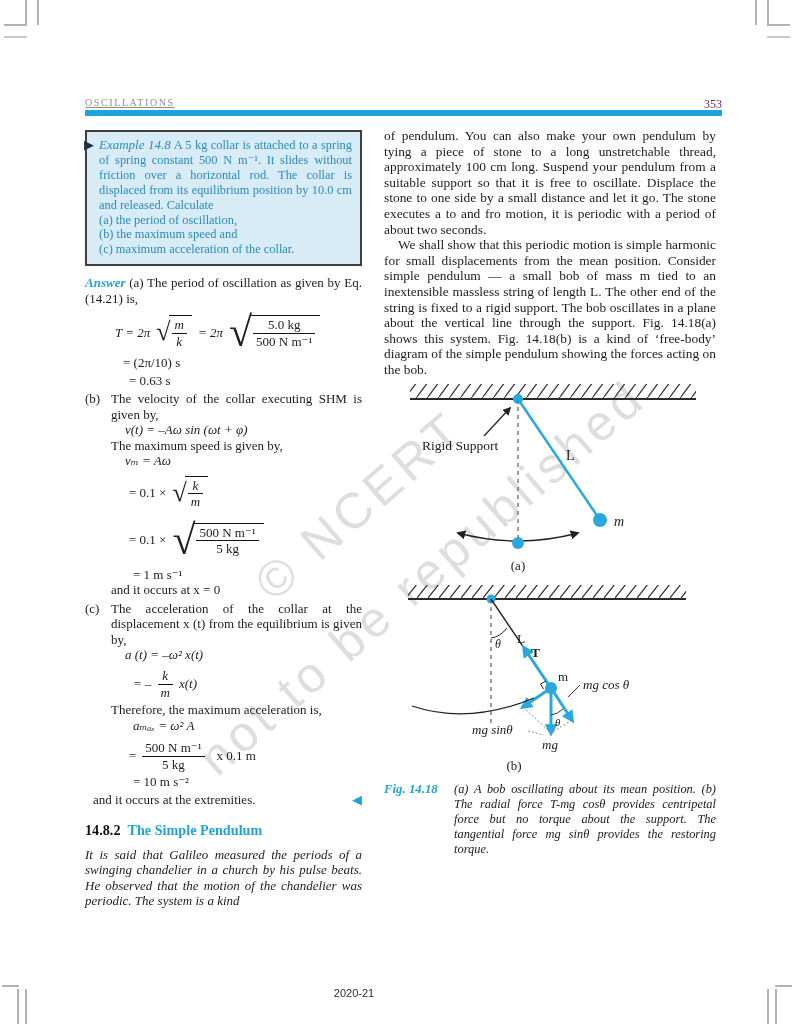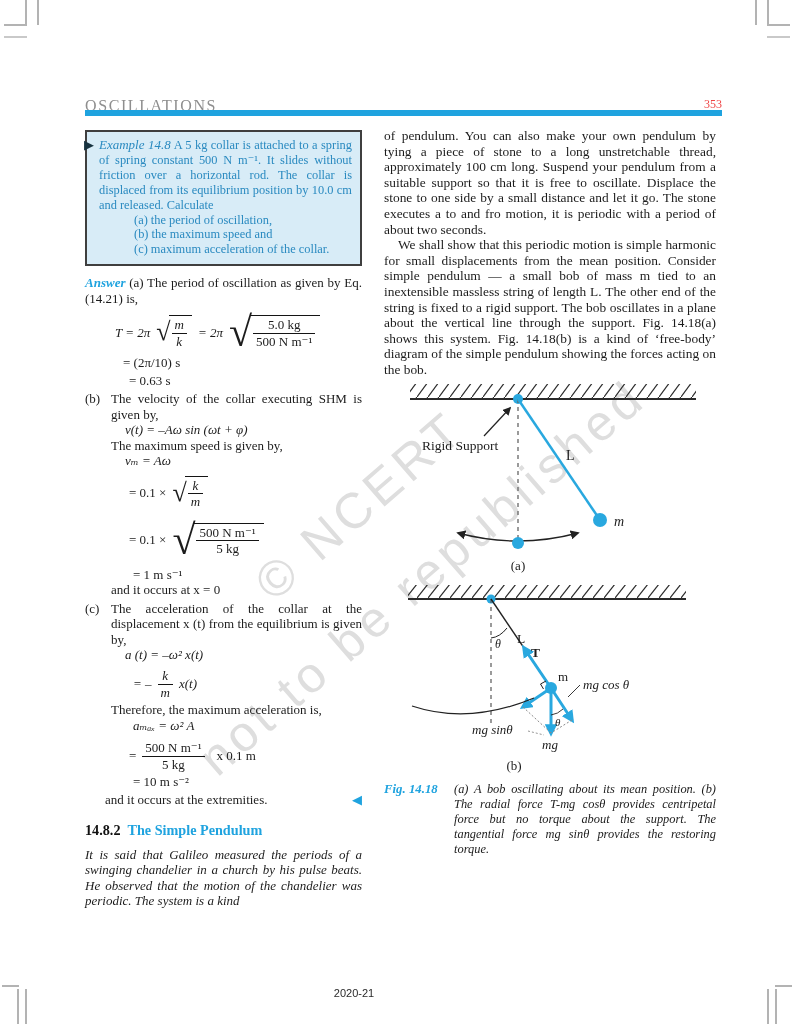--- a/index.html
+++ b/index.html
@@ -10,35 +10,35 @@
   }
   .mark { position:absolute; background:#b3b3b3; }
   .watermark {
     position:absolute; left:71px; top:447px; width:640px;
     transform:rotate(-41deg); text-align:center; color:#dedede;
     font-family:"Liberation Sans","DejaVu Sans",sans-serif;
     font-size:50px; line-height:95px; letter-spacing:5px; white-space:nowrap;
     z-index:0;
   }
   .layer { position:absolute; z-index:1; }
-  .header-title { left:85px; top:97px; font-size:16px; letter-spacing:1.6px; color:#8e8e8e;text-decoration:underline; }
-  .header-page  { top:97px; left:560px; width:162px; text-align:right; font-size:12px; color:#ef4444; }
+  .header-title { left:85px; top:97px; font-size:10px; letter-spacing:1.6px; color:#8e8e8e;text-decoration:underline; }
+  .header-page  { top:97px; left:560px; width:162px; text-align:right; font-size:12px; color:#701a75; }
   .header-bar   { left:85px; top:110px; width:637px; height:6px; background:#1fa3df; }
 
   .col-left  { left:85px;  top:130px; width:277px; font-size:13px;   line-height:15.5px; text-align:justify; }
   .col-right { left:384px; top:128px; width:332px; font-size:13.4px; line-height:15.6px; text-align:justify; }
 
   .example-box {
     position:relative; border:2px solid #3f3f3f; background:#d8ecf7;
     color:#2a8ac0; padding:6px 8px 7px 12px; font-size:12.4px; line-height:14.9px;
     text-align:justify;
   }
   .example-marker { position:absolute; left:-3px; top:6px; color:#16323f; font-size:13px; font-style:normal; }
   .example-title { font-weight:normal; font-style:italic; font-size:13px; }
-  .example-items div { text-align:left;margin-left:35px; }
+  .example-items div { text-align:left; }
 
   .answer-para { margin-top:9px; }
   .answer-label { color:#1fa3df; font-weight:bold; font-style:italic; }
 
   .eqflex { display:flex; align-items:center; gap:6px; font-style:italic; }
   .frac { display:inline-block; text-align:center; vertical-align:middle; line-height:1.2; }
   .frac .den { border-top:1.3px solid #141414; display:block; padding:0 3px; }
   .frac .num { display:block; padding:0 3px; }
   .sqrt { display:inline-flex; align-items:center; }
   .sqrt .sign { font-style:normal; font-size:26px; line-height:1; margin-right:-2px; }
@@ -186,21 +186,21 @@
             <span class="num">500 N m⁻¹</span>
             <span class="den">5 kg</span>
           </span>
         <span class="up"></span>
         <span class="up">x 0.1 m</span>
       </div>
       <p style="margin-left:22px">= 10 m s⁻²</p>
     </div>
   </div>
   <div class="end-line">
-    <span style="margin-left:20px">and it occurs at the extremities.</span>
+    <span style="margin-left:8px">and it occurs at the extremities.</span>
     <span class="end-marker">◀</span>
   </div>
 
   <div class="sec-heading">
     <span class="num">14.8.2</span><span class="ttl">The Simple Pendulum</span>
   </div>
   <div class="sec-para">It is said that Galileo measured the periods of a swinging chandelier in a church by his pulse beats. He observed that the motion of the chandelier was periodic. The system is a kind</div>
 </div>
 
 <div class="layer col-right">

